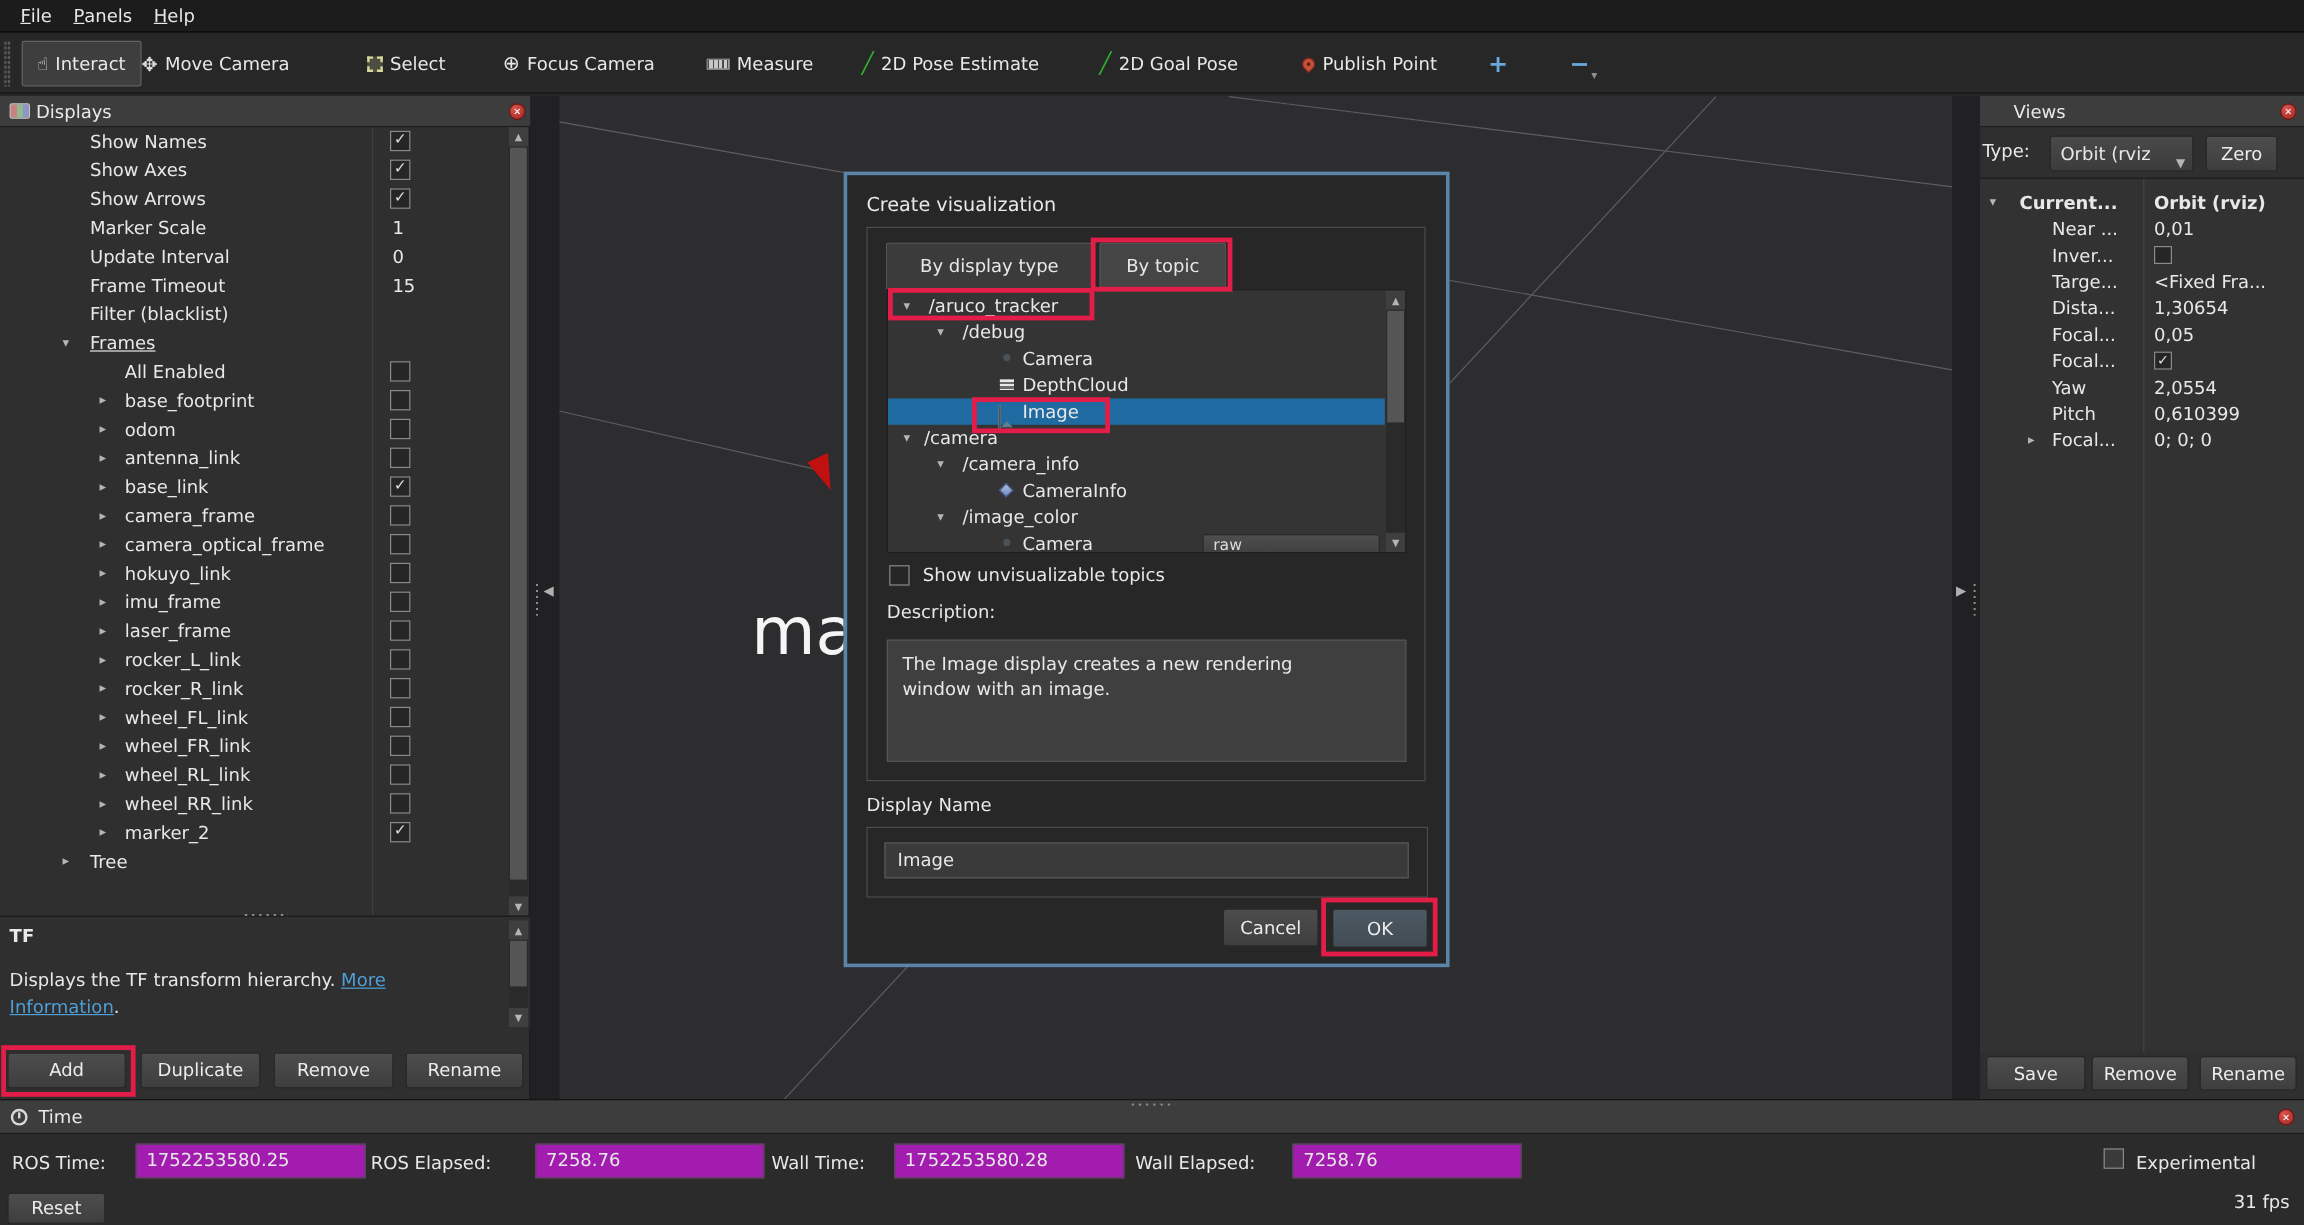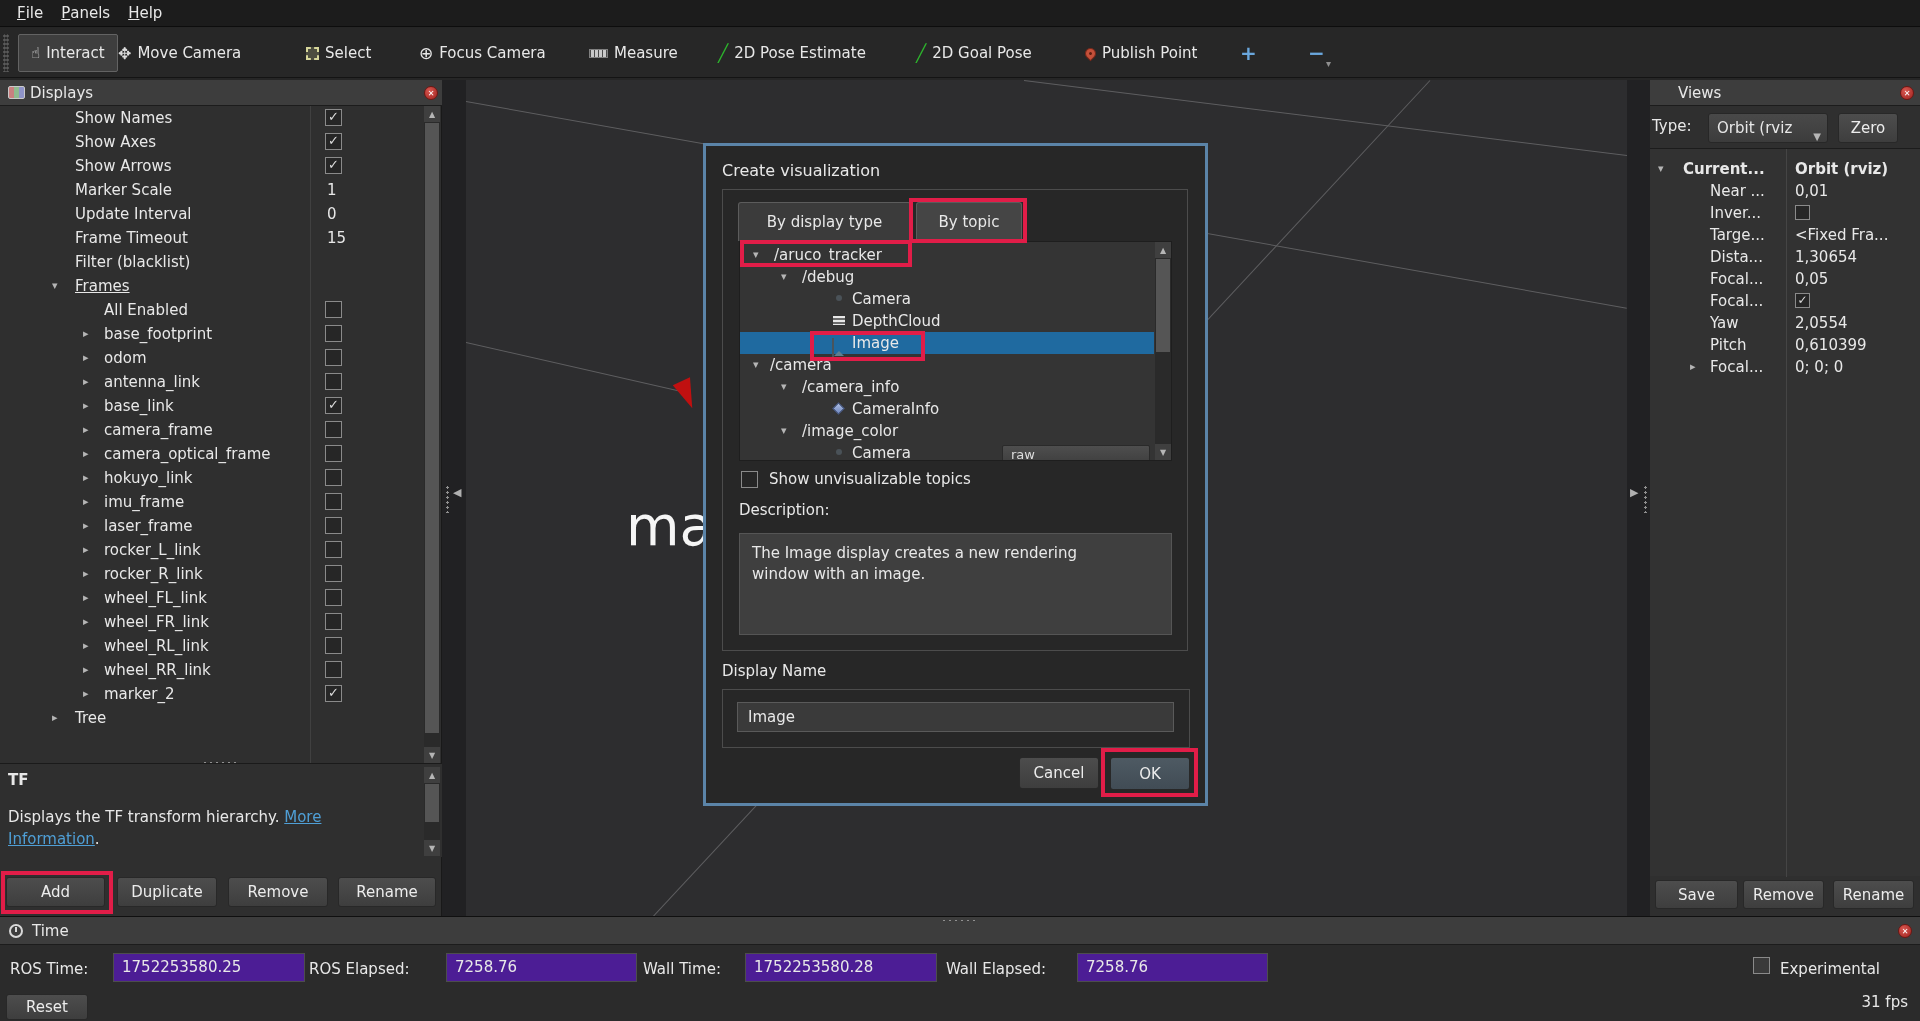--- a/index.html
+++ b/index.html
@@ -177,21 +177,21 @@
 
   
   #time-panel { position:absolute; left:0; top:916px; width:1920px; height:105px;
     background:#2b2b2b; border-top:1px solid #101010; }
   #time-titlebar { height:28px; }
   .clock-icon { position:absolute; left:9px; top:7px; width:14px; height:14px;
     border:2px solid #d8d8d8; border-radius:50%; }
   .clock-icon::after { content:""; position:absolute; left:4px; top:1px; width:2px; height:5px; background:#d8d8d8; }
   #time-controls { position:absolute; left:0; top:28px; width:1920px; height:77px; }
   .tlabel2 { position:absolute; top:15px; white-space:nowrap; }
-  .tfield { position:absolute; top:8px; height:29px; background:#4c1d95;
+  .tfield { position:absolute; top:8px; height:29px; background:#a21caf;
     border:1px solid #4d4d4d; padding-left:8px; line-height:27px; }
   #experimental-cb { left:1753px; top:12px; background:#3a3a3a; }
   #experimental-label { position:absolute; left:1780px; top:15px; }
   #reset-btn { left:6px; top:49px; width:82px; height:26px; }
   #fps { position:absolute; right:12px; top:48px;text-align:right; }
 
   
   .annotation { position:absolute; border:4px solid #e11d48; z-index:10; pointer-events:none; }
   #ann-bytopic { left:909px; top:198px; width:118px; height:45px; }
   #ann-aruco   { left:740px; top:240px; width:172px; height:27px; }

